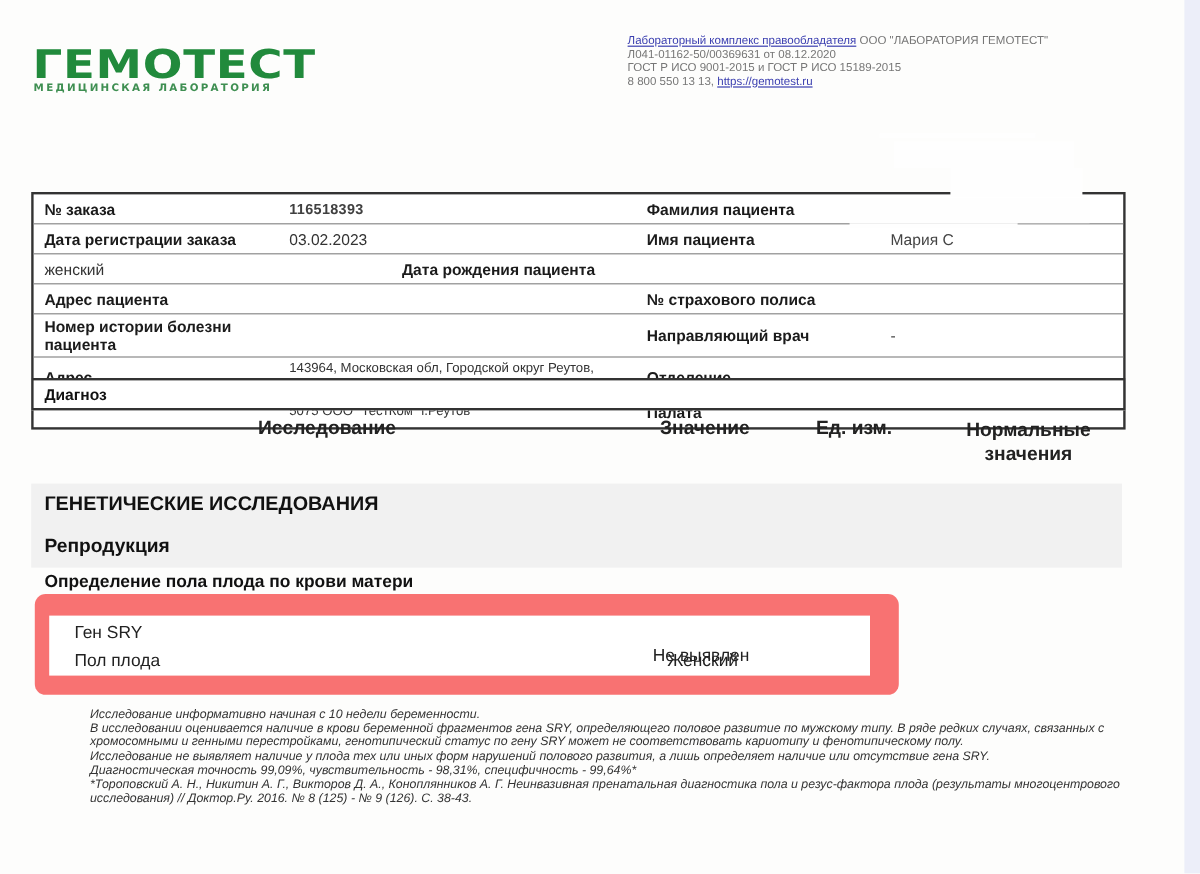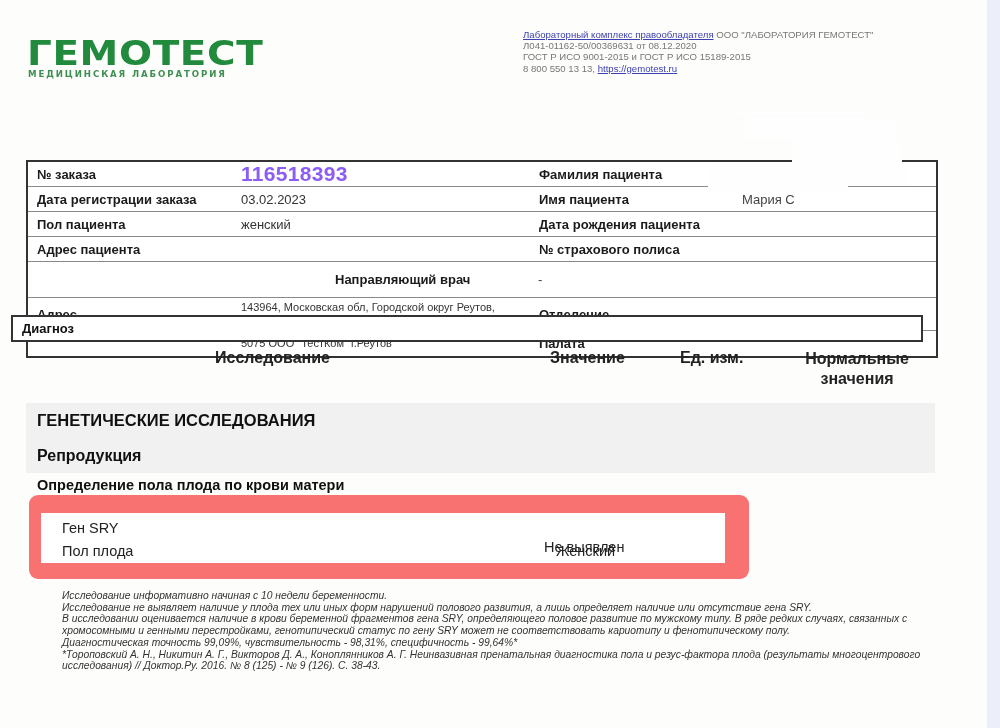--- a/index.html
+++ b/index.html
@@ -49,28 +49,28 @@
   .cell { padding: 0 9px; font-size: 13px; }
   .lbl { font-weight: bold; color: #1b1b1b; }
   .c1 { width: 204px; }
   .c2 { width: 298px; color: #333; }
   .c3 { width: 203px; }
   .c4 { flex: 1; color: #444; }
   .h25 { height: 25px; }
   .h36 { height: 36px; line-height: 15px; }
   .h33 { height: 33px; }
   .small-val { font-size: 11px; line-height: 13px; }
-  .order-no { font-size: 21px; font-weight: bold; color: #8b5cf6; letter-spacing: 0.3px; }
+  .order-no { font-size: 12px; font-weight: bold; color: #404040; letter-spacing: 0.3px; }
 
   .redact {
     position: absolute; background: #fefefe;
   }
 
   .diag {
-    position: absolute; left: 11px; top: 315px; width: 912px; height: 27px;
+    position: absolute; left: 26px; top: 315px; width: 912px; height: 27px;
     border: 2px solid #333; background: #fff;
     display: flex; align-items: center; padding-left: 9px;
     font-size: 13px; font-weight: bold;
   }
 
   
   .res-head { position: absolute; top: 349px; font-size: 16px; font-weight: bold; color: #222; }
 
   .gray-band {
     position: absolute; left: 26px; top: 403px; width: 909px; height: 70px;
@@ -84,21 +84,21 @@
     position: absolute; left: 29px; top: 495px; width: 720px; height: 84px;
     background: #f87272; border-radius: 9px;
   }
   .hl-inner {
     position: absolute; left: 41px; top: 513px; width: 684px; height: 50px;
     background: #fff;
   }
   .res-row { position: absolute; font-size: 14.5px; color: #222; }
 
   .notes {
-    position: absolute; left: 62px; top: 590px; width: 870px;
+    position: absolute; left: 75px; top: 590px; width: 870px;
     font-size: 10.3px; line-height: 11.7px; font-style: italic; color: #333;
   }
 </style>
 </head>
 <body>
 
 <div class="side-strip"></div>
 
 <div class="logo">
   <div class="logo-main">ГЕМОТЕСТ</div>
@@ -119,32 +119,32 @@
     <div class="cell c3 lbl">Фамилия пациента</div>
     <div class="cell c4" style="font-weight:bold;color:#111;">Н</div>
   </div>
   <div class="prow h25">
     <div class="cell c1 lbl">Дата регистрации заказа</div>
     <div class="cell c2">03.02.2023</div>
     <div class="cell c3 lbl">Имя пациента</div>
     <div class="cell c4">Мария С</div>
   </div>
   <div class="prow h25">
-    <div class="cell c1 lbl">Пол пациента</div>
     <div class="cell c2">женский</div>
     <div class="cell c3 lbl">Дата рождения пациента</div>
     <div class="cell c4"></div>
   </div>
   <div class="prow h25">
     <div class="cell c1 lbl">Адрес пациента</div>
     <div class="cell c2"></div>
     <div class="cell c3 lbl">№ страхового полиса</div>
     <div class="cell c4"></div>
   </div>
   <div class="prow h36">
+    <div class="cell c1 lbl">Номер истории болезни пациента</div>
     <div class="cell c2"></div>
     <div class="cell c3 lbl">Направляющий врач</div>
     <div class="cell c4">-</div>
   </div>
   <div class="prow h33">
     <div class="cell c1 lbl">Адрес</div>
     <div class="cell c2 small-val">143964, Московская обл, Городской округ Реутов, Реутов г, Ленина ул, дом 3</div>
     <div class="cell c3 lbl">Отделение</div>
     <div class="cell c4"></div>
   </div>
@@ -181,17 +181,17 @@
 
 <div class="highlight"></div>
 <div class="hl-inner"></div>
 <div class="res-row" style="left:62px;top:520px;">Ген SRY</div>
 <div class="res-row" style="left:544px;top:520px;margin-top:19px;">Не выявлен</div>
 <div class="res-row" style="left:62px;top:543px;">Пол плода</div>
 <div class="res-row" style="left:556px;top:543px;">Женский</div>
 
 <div class="notes">
   <div>Исследование информативно начиная с 10 недели беременности.</div>
+  <div>В исследовании оценивается наличие в крови беременной фрагментов гена SRY, определяющего половое развитие по мужскому типу. В ряде редких случаях, связанных с хромосомными и генными перестройками, генотипический статус по гену SRY может не соответствовать кариотипу и фенотипическому полу.</div>
   <div>Исследование не выявляет наличие у плода тех или иных форм нарушений полового развития, а лишь определяет наличие или отсутствие гена SRY.</div>
-  <div>В исследовании оценивается наличие в крови беременной фрагментов гена SRY, определяющего половое развитие по мужскому типу. В ряде редких случаях, связанных с хромосомными и генными перестройками, генотипический статус по гену SRY может не соответствовать кариотипу и фенотипическому полу.</div>
   <div>Диагностическая точность 99,09%, чувствительность - 98,31%, специфичность - 99,64%*</div>
   <div>*Тороповский А. Н., Никитин А. Г., Викторов Д. А., Коноплянников А. Г. Неинвазивная пренатальная диагностика пола и резус-фактора плода (результаты многоцентрового исследования) // Доктор.Ру. 2016. № 8 (125) - № 9 (126). С. 38-43.</div>
 </div>
 
 </body></html>

